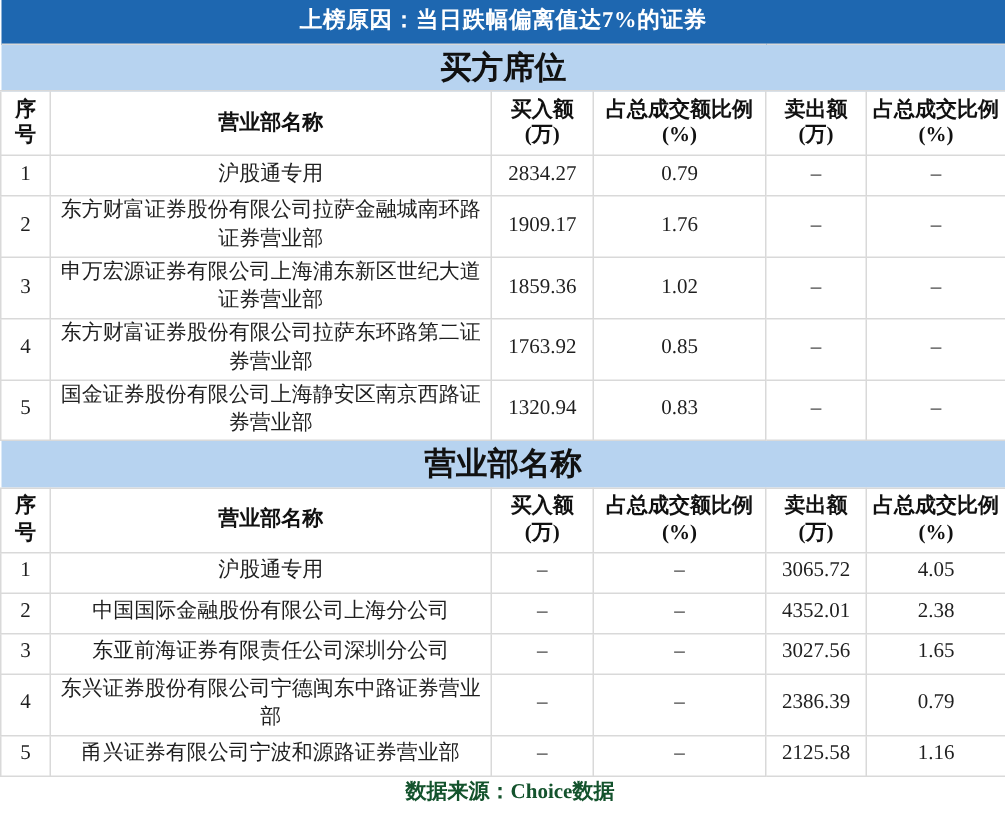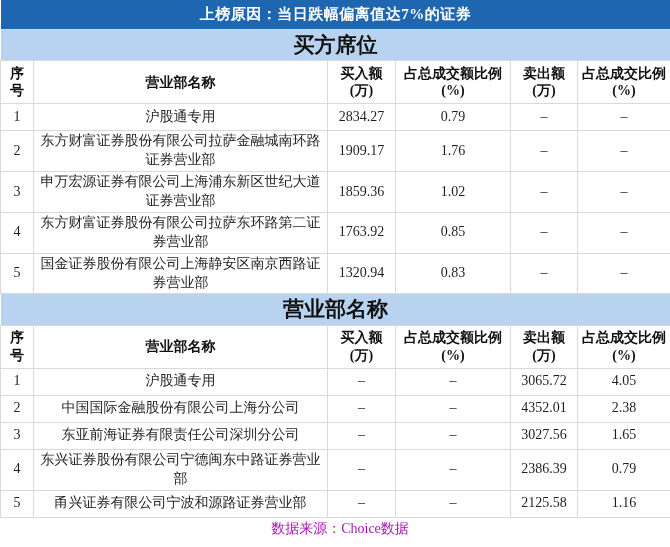--- a/index.html
+++ b/index.html
@@ -52,23 +52,23 @@
     font-weight: bold;
     color: #111111;
     height: 40px;
     line-height: 1.25;
   }
   tr.row-short { height: 27px; }
   tr.row-tall  { height: 40px; }
   td.muted { color: #595959; }
   tr.footer-row td {
     border: none;
-    font-weight: normal;
+    font-weight: bold;
     height: 21px;
-    color: #a21caf;
+    color: #14532d;
     padding-left: 12px;
   }
 </style>
 </head>
 <body>
 
 <div class="wrap">
   <table class="lhb">
     <colgroup>
       <col style="width:33px">

